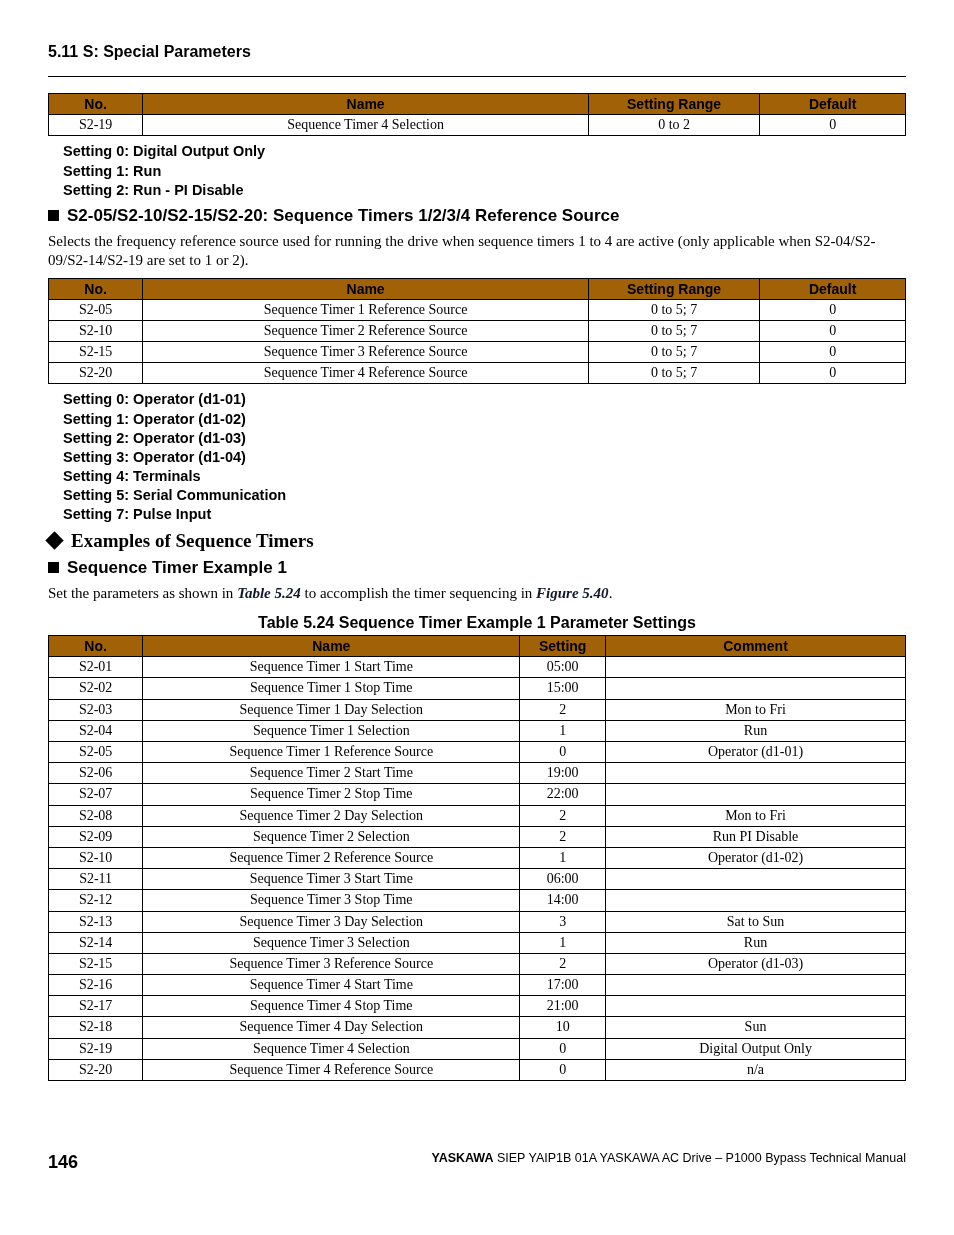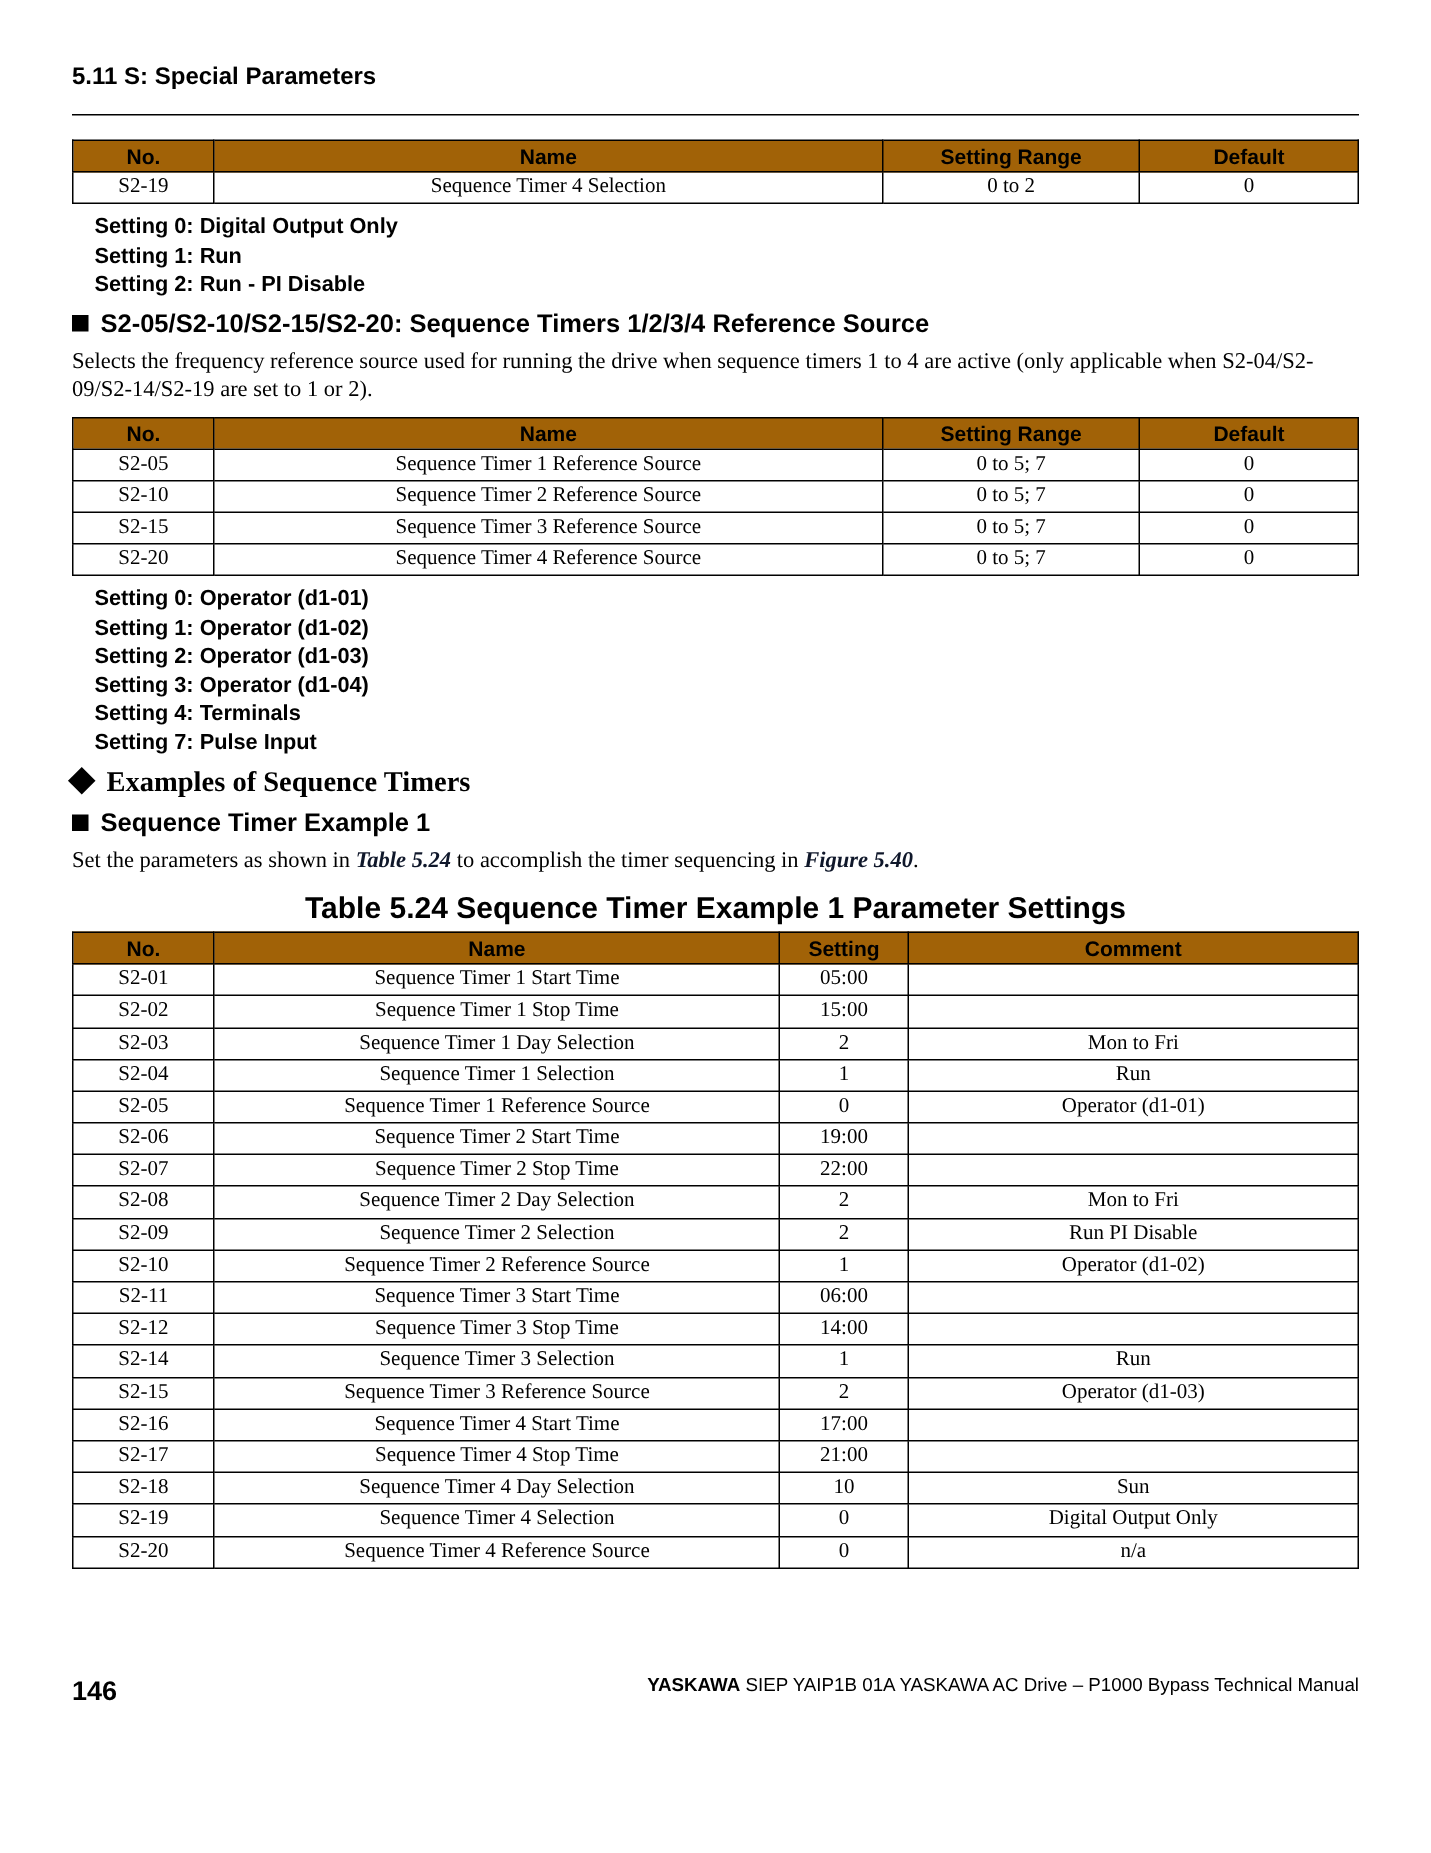--- a/index.html
+++ b/index.html
@@ -67,21 +67,21 @@
   .body-text {
     font-family: "Times New Roman", serif;
     font-size: 15px;
     margin: 6px 0 8px 0;
     line-height: 1.25;
   }
   .link { color: #0f172a; font-style: italic; font-weight: bold; }
   .table-caption {
     font-family: Arial, Helvetica, sans-serif;
     font-weight: bold;
-    font-size: 20px;
+    font-size: 16px;
     text-align: center;
     margin: 10px 0 2px 0;
   }
   .footer {
     margin-top: 70px;
     font-family: Arial, Helvetica, sans-serif;
     font-size: 12.5px;
     display: flex;
     justify-content: space-between;
   }
@@ -174,20 +174,21 @@
       </tr>
     </tbody>
 </table>
 
 <div class="settings-block" id="sb2">
     <div class="bold-line">Setting 0: Operator (d1-01)</div>
     <div class="bold-line">Setting 1: Operator (d1-02)</div>
     <div class="bold-line">Setting 2: Operator (d1-03)</div>
     <div class="bold-line">Setting 3: Operator (d1-04)</div>
     <div class="bold-line">Setting 4: Terminals</div>
+    <div class="bold-line">Setting 5: Serial Communication</div>
     <div class="bold-line">Setting 7: Pulse Input</div>
   </div>
 
 <div class="big-heading">
   <span class="diamond"></span><span>Examples of Sequence Timers</span>
 </div>
 
 <div class="sub-heading">
   <span class="square"></span><span>Sequence Timer Example 1</span>
 </div>
@@ -280,20 +281,26 @@
         <td>06:00</td>
         <td></td>
       </tr>
       <tr>
         <td>S2-12</td>
         <td>Sequence Timer 3 Stop Time</td>
         <td>14:00</td>
         <td></td>
       </tr>
       <tr>
+        <td>S2-13</td>
+        <td>Sequence Timer 3 Day Selection</td>
+        <td>3</td>
+        <td>Sat to Sun</td>
+      </tr>
+      <tr>
         <td>S2-14</td>
         <td>Sequence Timer 3 Selection</td>
         <td>1</td>
         <td>Run</td>
       </tr>
       <tr>
         <td>S2-15</td>
         <td>Sequence Timer 3 Reference Source</td>
         <td>2</td>
         <td>Operator (d1-03)</td>

